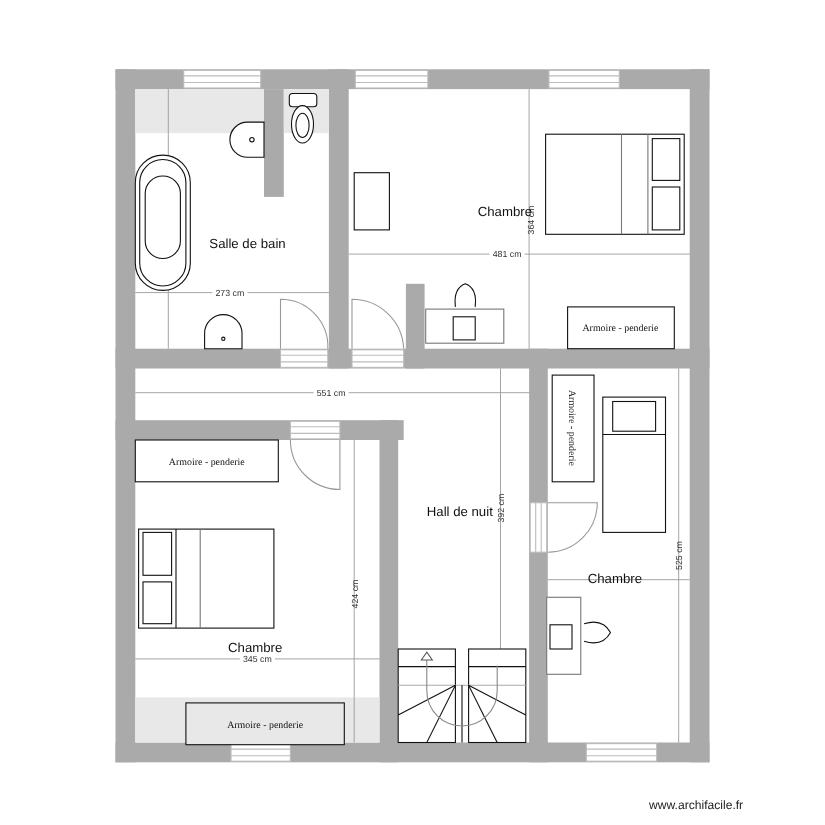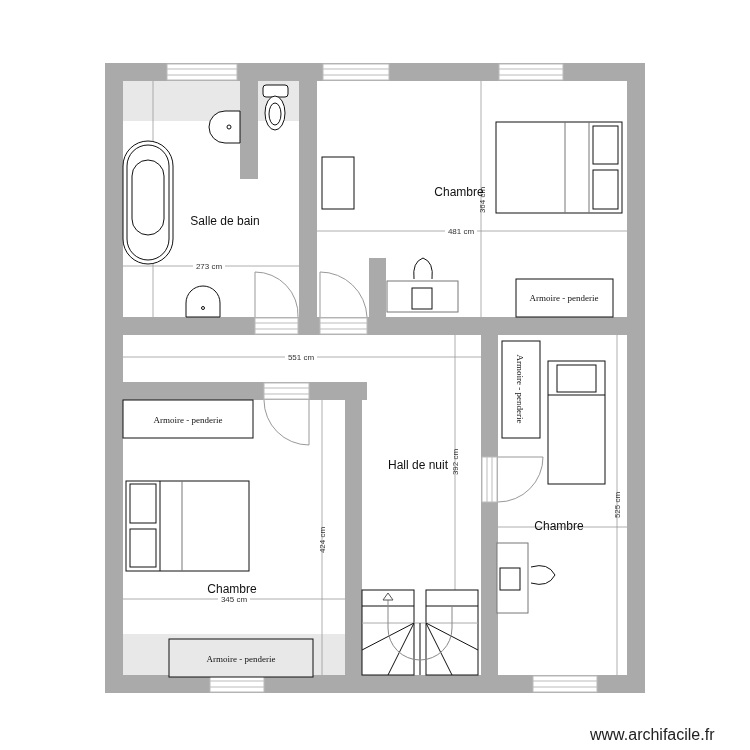--- a/index.html
+++ b/index.html
@@ -1,21 +1,21 @@
 <!DOCTYPE html>
 <html><head>
 <meta charset="utf-8">
 <style>
   html, body { margin: 0; padding: 0; background: #ffffff; }
   body { width: 750px; height: 750px; position: relative; overflow: hidden; font-family: "Liberation Sans", sans-serif; }
   svg { position: absolute; left: 0; top: 0; }
   .room-label { font-family: "Liberation Sans", sans-serif; font-size: 12px; fill: #111; }
   .dim-label { font-family: "Liberation Sans", sans-serif; font-size: 8px; fill: #333; }
   .furn-label { font-family: "Liberation Serif", serif; font-size: 9px; fill: #111; }
-  .watermark { position: absolute; left: 590px; top: 726px; font-family: "Liberation Sans", sans-serif; font-size: 16px; color: #222; }
+  .watermark { position: absolute; left: 590px; top: 726px; font-family: "Liberation Sans", sans-serif; font-size: 11px; color: #222; }
 </style>
 </head>
 <body>
 
 <svg width="750" height="750" viewBox="0 0 750 750">
 
   <g fill="#aaaaaa">
     <rect x="105" y="63" width="540" height="18"></rect>
     <rect x="105" y="675" width="540" height="18"></rect>
     <rect x="105" y="63" width="18" height="630"></rect>

